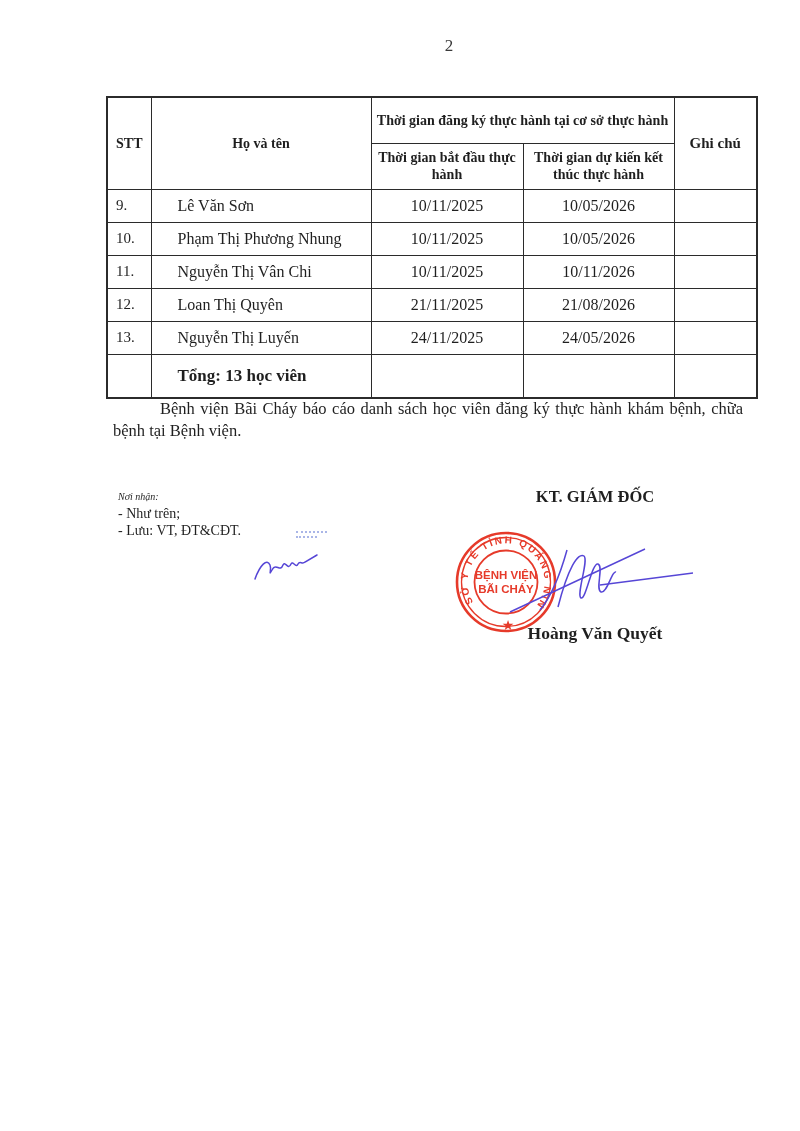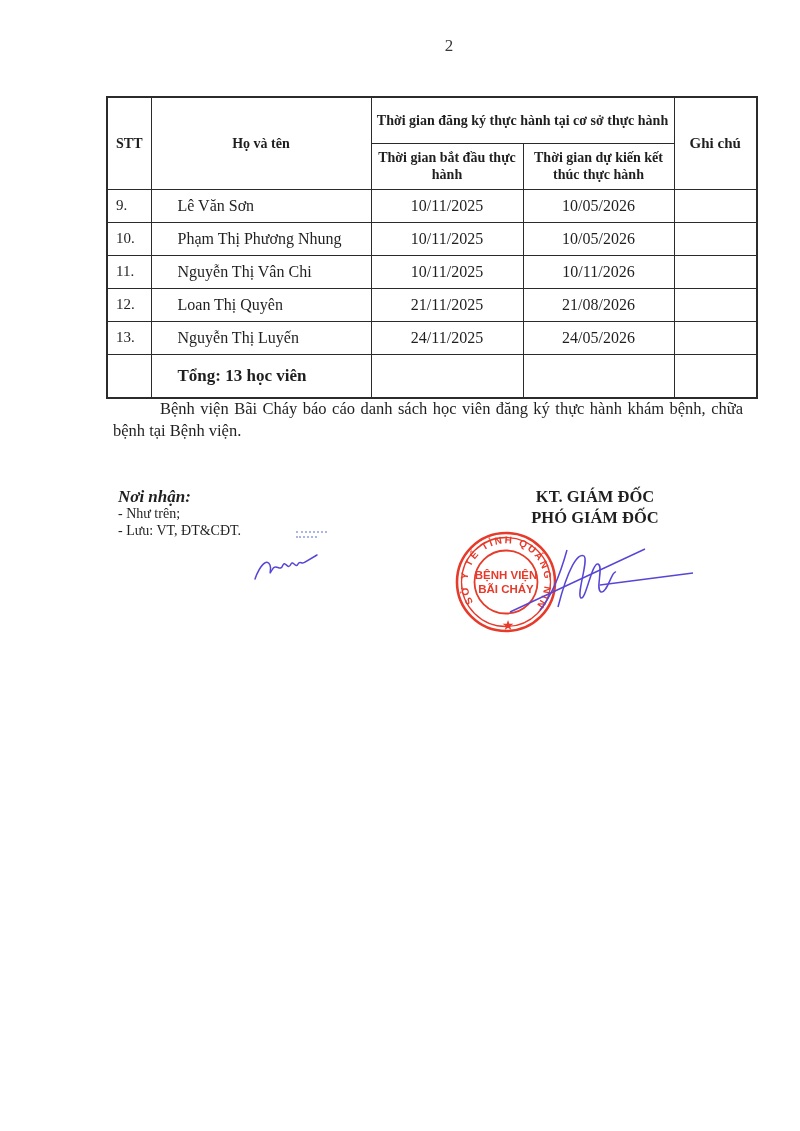--- a/index.html
+++ b/index.html
@@ -38,21 +38,21 @@
   .doc-table tr.total-row td.col-name { font-weight:bold; font-size:17px; }
   
   .para {
     position:absolute; left:113px; width:630px;
     font-size:16.5px; line-height:22px; text-align:justify; text-indent:47px;
   }
   .para-1 { top:398px; }
   .para-2 { top:457px; text-align:left; }
   
   .recipients { position:absolute; left:118px; top:488px; font-size:14px; line-height:17px; }
-  .recipients .rc-title { font-weight:bold; font-style:italic; font-size:17px; }
+  .recipients .rc-title { font-weight:normal; font-style:italic; font-size:10px; }
   
   .sig-block {
     position:absolute; left:475px; top:486px; width:240px; text-align:center;
     font-weight:bold; font-size:16.5px; line-height:21px;
   }
   .signer-name {
     position:absolute; left:475px; top:623px; width:240px; text-align:center;
     font-weight:bold; font-size:17.5px;
   }
   
@@ -143,21 +143,20 @@
   <div class="para para-1">Bệnh viện Bãi Cháy báo cáo danh sách học viên đăng ký thực hành khám bệnh, chữa bệnh tại Bệnh viện.</div>
 
   <div class="recipients">
     <div class="rc-title">Nơi nhận:</div>
     <div>- Như trên;</div>
     <div>- Lưu: VT, ĐT&amp;CĐT.</div>
   </div>
 
   <div class="sig-block">
     <div>KT. GIÁM ĐỐC</div>
-    <div>PHÓ GIÁM ĐỐC</div>
   </div>
 
   <div class="dsig">
     <div class="dsig-line"></div>
     <div class="dsig-line short"></div>
   </div>
 
   <svg class="ink-svg" style="left:250px; top:550px;" width="72" height="36" viewBox="0 0 72 36">
     <path d="M5,29 C10,15 17,8 20,15 C22,20 18,27 22,20 C26,12 30,23 33,15 C35,10 38,21 41,14 C43,10 46,19 48,14 C50,10 52,15 55,12 L67,5" fill="none" stroke="#5646d6" stroke-width="1.5" stroke-linecap="round"></path>
   </svg>
@@ -179,14 +178,15 @@
     </svg>
   </div>
 
   <svg class="ink-svg" style="left:490px; top:540px;" width="210" height="90" viewBox="0 0 210 90">
     <path d="M20,72 L155,9" fill="none" stroke="#5646d6" stroke-width="1.4"></path>
     <path d="M77,10 C70,35 60,58 50,70" fill="none" stroke="#5646d6" stroke-width="1.5"></path>
     <path d="M68,67 C78,28 88,12 94,16 C99,20 86,55 91,58 C96,60 102,22 108,24 C114,26 105,50 111,52 C117,54 122,30 126,32" fill="none" stroke="#5646d6" stroke-width="1.5"></path>
     <path d="M110,45 L203,33" fill="none" stroke="#5646d6" stroke-width="1.3"></path>
   </svg>
 
+  <div class="signer-name">Hoàng Văn Quyết</div>
 
 </div>
 
 </body></html>

